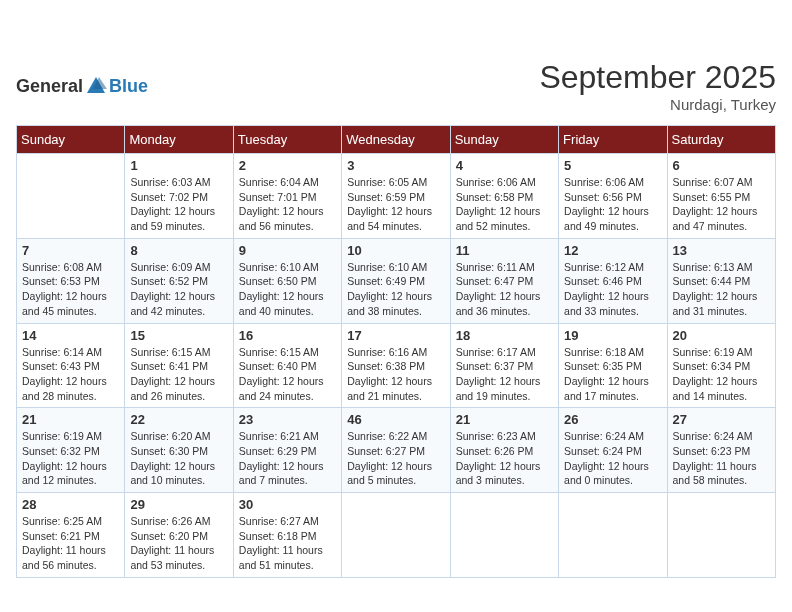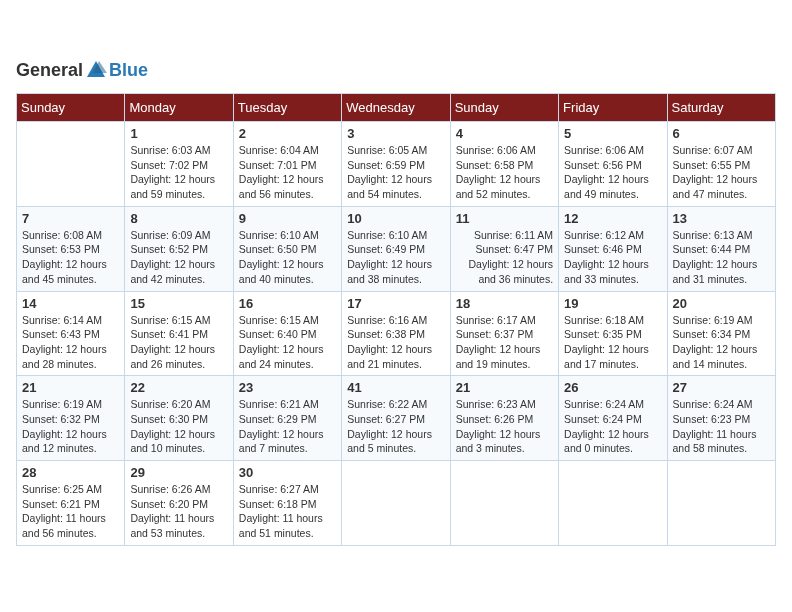--- a/index.html
+++ b/index.html
@@ -95,20 +95,24 @@
   <div class="logo">
     <div style="display:flex; align-items:center;">
       <span class="logo-text-general">General</span>
       <svg class="logo-icon" viewBox="0 0 22 22" xmlns="http://www.w3.org/2000/svg">
         <polygon points="11,2 20,18 2,18" fill="#2a7ab5"></polygon>
         <polygon points="14,2 22,14 8,14" fill="#1a5a8a" opacity="0.5"></polygon>
       </svg>
     </div>
     <span class="logo-text-blue">Blue</span>
   </div>
+  <div class="title-block">
+    <div class="month-title">September 2025</div>
+    <div class="location">Nurdagi, Turkey</div>
+  </div>
 </div>
 
 <table>
   <thead>
     <tr>
     <th>Sunday</th>
         <th>Monday</th>
         <th>Tuesday</th>
         <th>Wednesday</th>
         <th>Sunday</th>
@@ -186,21 +190,21 @@
         </td>
         <td>
           <div class="day-num">10</div>
           <div class="day-info" style="white-space: pre-line;">Sunrise: 6:10 AM
 Sunset: 6:49 PM
 Daylight: 12 hours
 and 38 minutes.</div>
         </td>
         <td>
           <div class="day-num">11</div>
-          <div class="day-info" style="white-space: pre-line; text-align: right;">Sunrise: 6:11 AM
+          <div class="day-info" style="white-space: pre-line;">Sunrise: 6:11 AM
 Sunset: 6:47 PM
 Daylight: 12 hours
 and 36 minutes.</div>
         </td>
         <td>
           <div class="day-num">12</div>
           <div class="day-info" style="white-space: pre-line;">Sunrise: 6:12 AM
 Sunset: 6:46 PM
 Daylight: 12 hours
 and 33 minutes.</div>
@@ -280,21 +284,21 @@
 and 10 minutes.</div>
         </td>
         <td>
           <div class="day-num">23</div>
           <div class="day-info" style="white-space: pre-line;">Sunrise: 6:21 AM
 Sunset: 6:29 PM
 Daylight: 12 hours
 and 7 minutes.</div>
         </td>
         <td>
-          <div class="day-num">41</div>
+          <div class="day-num">46</div>
           <div class="day-info" style="white-space: pre-line;">Sunrise: 6:22 AM
 Sunset: 6:27 PM
 Daylight: 12 hours
 and 5 minutes.</div>
         </td>
         <td>
           <div class="day-num">21</div>
           <div class="day-info" style="white-space: pre-line;">Sunrise: 6:23 AM
 Sunset: 6:26 PM
 Daylight: 12 hours

